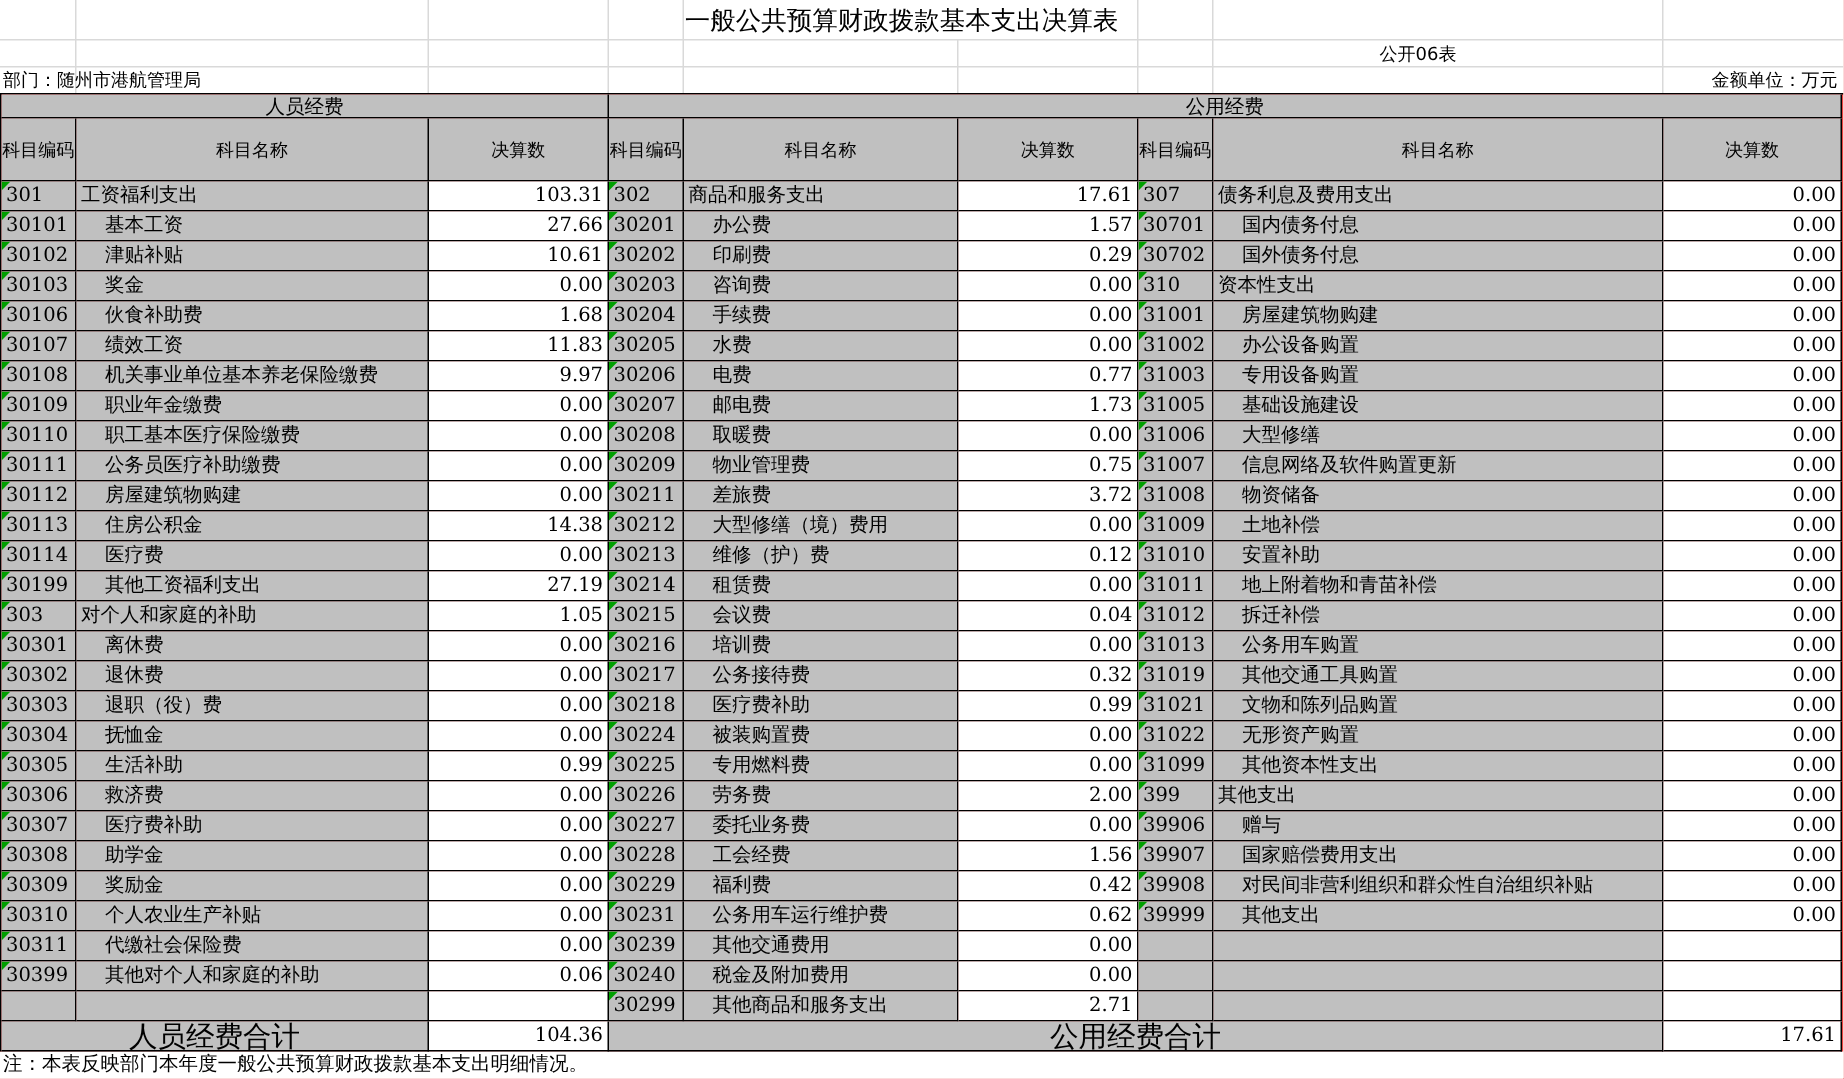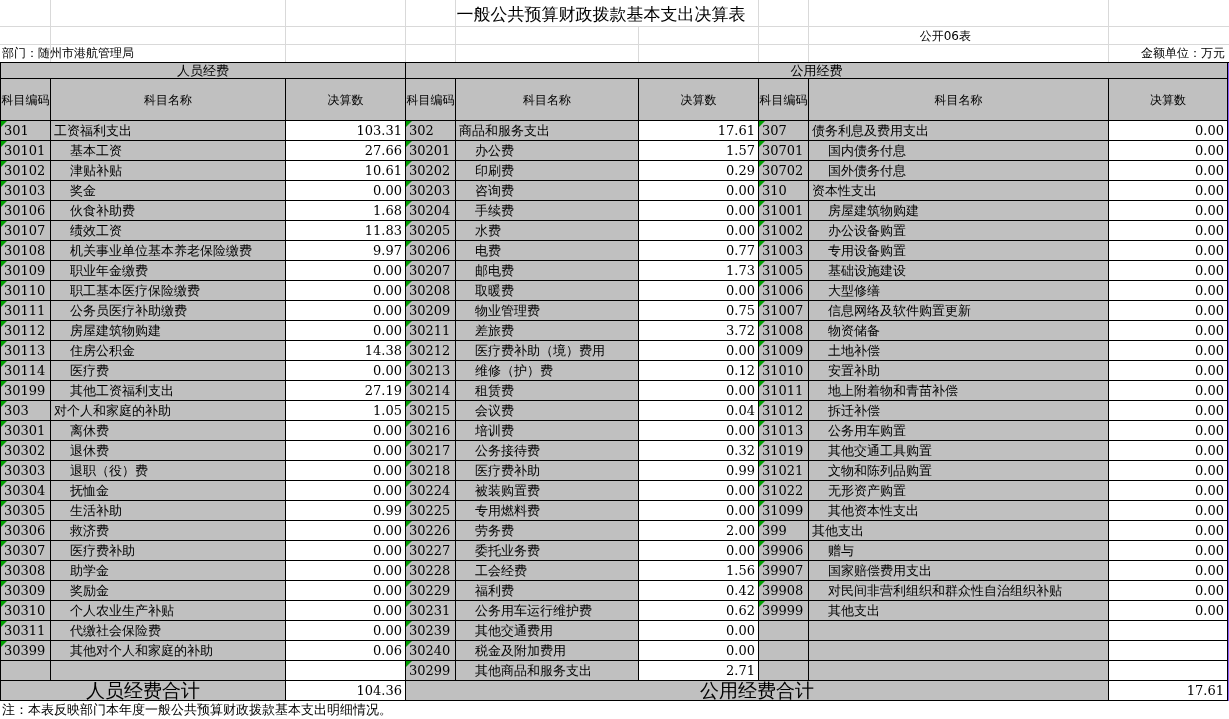--- a/index.html
+++ b/index.html
@@ -21,21 +21,21 @@
   .dept-row{position:absolute;top:44px;left:0;width:1229px;height:29px;
     font-size:12px;line-height:18px;display:flex;justify-content:space-between;
     padding:0 4px 0 2px;box-sizing:border-box;z-index:2;}
 
   
   .tbl{position:absolute;top:62px;left:0;width:1229px;box-sizing:border-box;
     display:grid;
     grid-template-columns:50px 235px 120px 50px 183px 120px 50px 300px 119px;
     grid-template-rows:16px 42px repeat(28,20px) 20px;
     border-top:1px solid var(--border);border-left:1px solid var(--border);
-    background:#8b5cf6;}
+    background:#ef4444;}
   .c{box-sizing:border-box;border-right:1px solid var(--border);
     border-bottom:1px solid var(--border);overflow:hidden;position:relative;
     white-space:nowrap;}
   .gray{background:var(--gray);}
   .white{background:#ffffff;}
   .sec{grid-column:span 3;display:flex;align-items:center;justify-content:center;
     font-size:13px;}
   .sec.wide{grid-column:span 6;}
   .hdr{display:flex;align-items:center;justify-content:center;text-align:left;
     font-size:12px;line-height:14px;white-space:normal;}
@@ -191,21 +191,21 @@
       <div class="c gray code">30211<span class="flag-icon"></span></div>
       <div class="c gray name sub">差旅费</div>
       <div class="c white num">3.72</div>
       <div class="c gray code">31008<span class="flag-icon"></span></div>
       <div class="c gray name sub">物资储备</div>
       <div class="c white num">0.00</div>
       <div class="c gray code">30113<span class="flag-icon"></span></div>
       <div class="c gray name sub">住房公积金</div>
       <div class="c white num">14.38</div>
       <div class="c gray code">30212<span class="flag-icon"></span></div>
-      <div class="c gray name sub">医疗费补助（境）费用</div>
+      <div class="c gray name sub">大型修缮（境）费用</div>
       <div class="c white num">0.00</div>
       <div class="c gray code">31009<span class="flag-icon"></span></div>
       <div class="c gray name sub">土地补偿</div>
       <div class="c white num">0.00</div>
       <div class="c gray code">30114<span class="flag-icon"></span></div>
       <div class="c gray name sub">医疗费</div>
       <div class="c white num">0.00</div>
       <div class="c gray code">30213<span class="flag-icon"></span></div>
       <div class="c gray name sub">维修（护）费</div>
       <div class="c white num">0.12</div>

